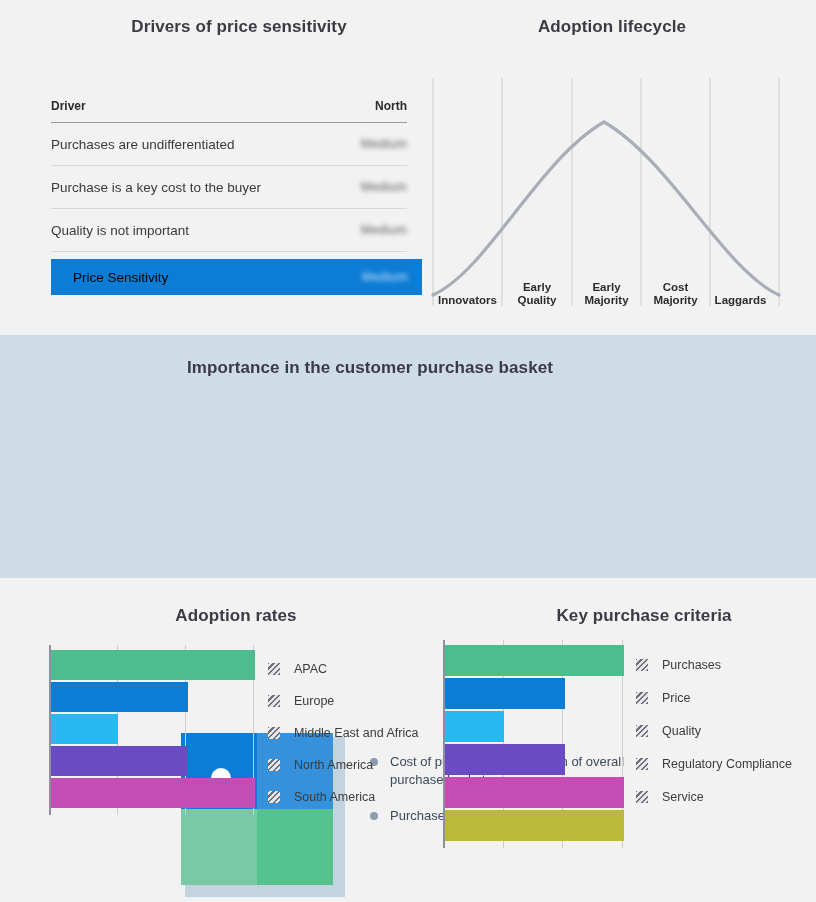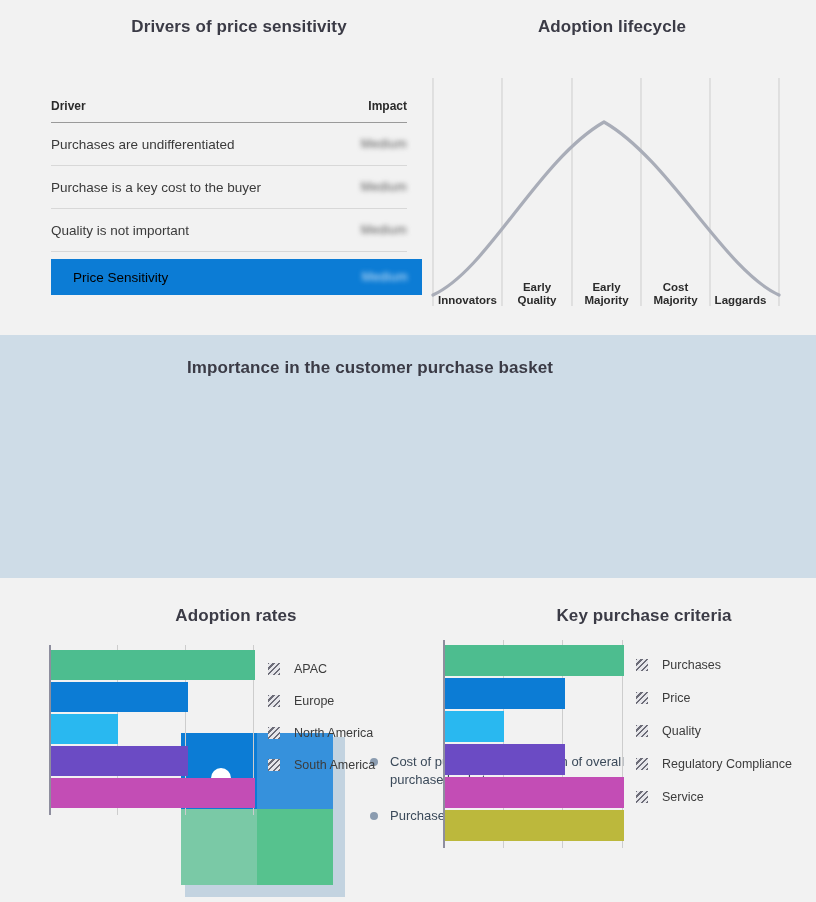--- a/index.html
+++ b/index.html
@@ -88,21 +88,21 @@
 
 <div class="band band-top"></div>
 <div class="band band-mid"></div>
 <div class="band band-bot"></div>
 
 <div class="panel" id="drivers">
   <div class="ptitle">Drivers of price sensitivity</div>
   <div class="tbl">
     <div class="trow head">
       <span class="th">Driver</span>
-      <span class="th">Impact</span>
+      <span class="th">North</span>
     </div>
     <div class="trow">
       <span class="td-driver">Purchases are undifferentiated</span>
       <span class="td-impact">Medium</span>
     </div>
     <div class="trow">
       <span class="td-driver">Purchase is a key cost to the buyer</span>
       <span class="td-impact">Medium</span>
     </div>
     <div class="trow">
@@ -192,20 +192,24 @@
       <div class="bl-item" style="height: 32px;">
         <span class="hatch"></span>
         <span>APAC</span>
       </div>
       <div class="bl-item" style="height: 32px;">
         <span class="hatch"></span>
         <span>Europe</span>
       </div>
       <div class="bl-item" style="height: 32px;">
         <span class="hatch"></span>
+        <span>Middle East and Africa</span>
+      </div>
+      <div class="bl-item" style="height: 32px;">
+        <span class="hatch"></span>
         <span>North America</span>
       </div>
       <div class="bl-item" style="height: 32px;">
         <span class="hatch"></span>
         <span>South America</span>
       </div>
     </div>
 </div>
 
 <div class="panel barpanel" id="criteria">

